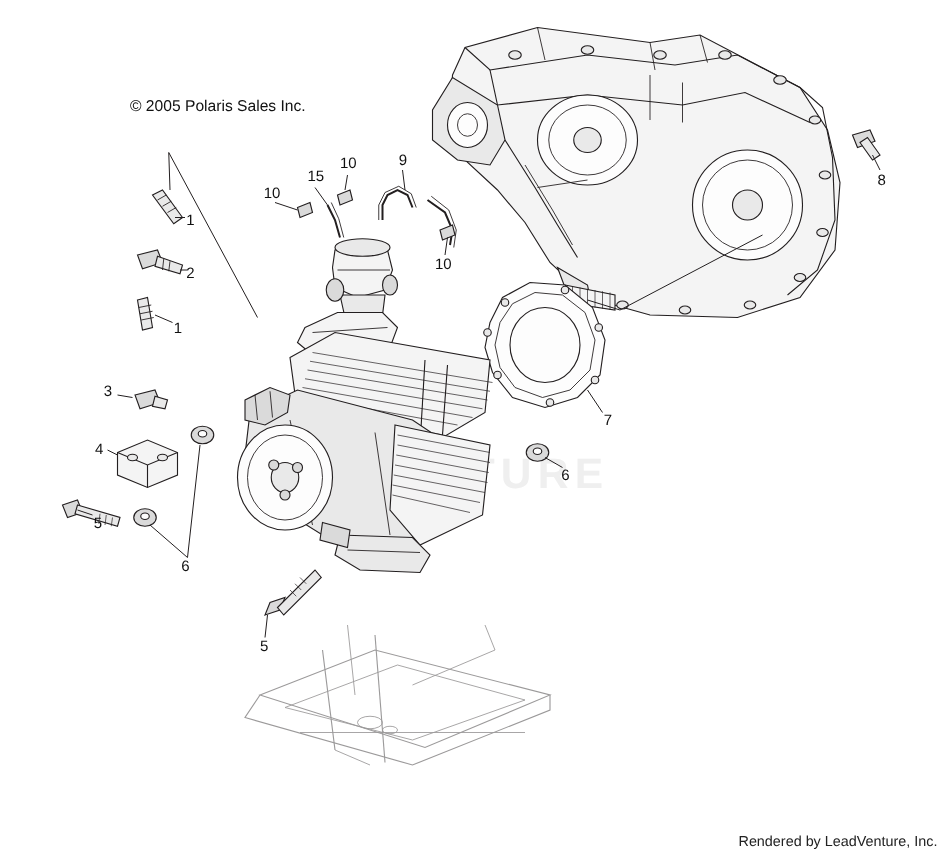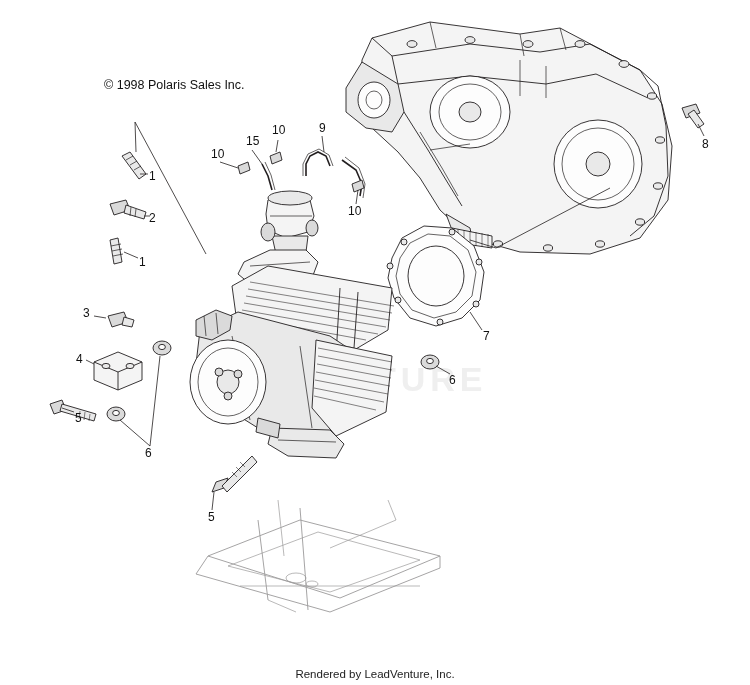--- a/index.html
+++ b/index.html
@@ -26,21 +26,21 @@
     top: 78px;
     font-size: 12.5px;
     color: #111;
     white-space: nowrap;
   }
   .footer {
     position: absolute;
     left: 0;
     top: 668px;
     width: 750px;
-    text-align: center;
+    text-align: right;
     font-size: 11.5px;
     color: #222;
   }
   .callout {
     position: absolute;
     font-size: 12px;
     color: #111;
     line-height: 1;
     white-space: nowrap;
   }
@@ -344,21 +344,21 @@
 
       <path d="M450 374 L436 366"></path>
 
       <path d="M704 136 L698 124"></path>
 
       <path d="M610 188 L496 248"></path>
       <path d="M496 248 L470 240"></path>
     </g>
   </svg>
 
-  <div class="copyright">© 1998 Polaris Sales Inc.</div>
+  <div class="copyright">© 2005 Polaris Sales Inc.</div>
 
   <div class="callout" style="left:149px;  top:170px;">1</div>
   <div class="callout" style="left:149px;  top:212px;">2</div>
   <div class="callout" style="left:139px;  top:256px;">1</div>
   <div class="callout" style="left:83px;   top:307px;">3</div>
   <div class="callout" style="left:76px;   top:353px;">4</div>
   <div class="callout" style="left:75px;   top:412px;">5</div>
   <div class="callout" style="left:145px;  top:447px;">6</div>
   <div class="callout" style="left:208px;  top:511px;">5</div>
   <div class="callout" style="left:211px;  top:148px;">10</div>

